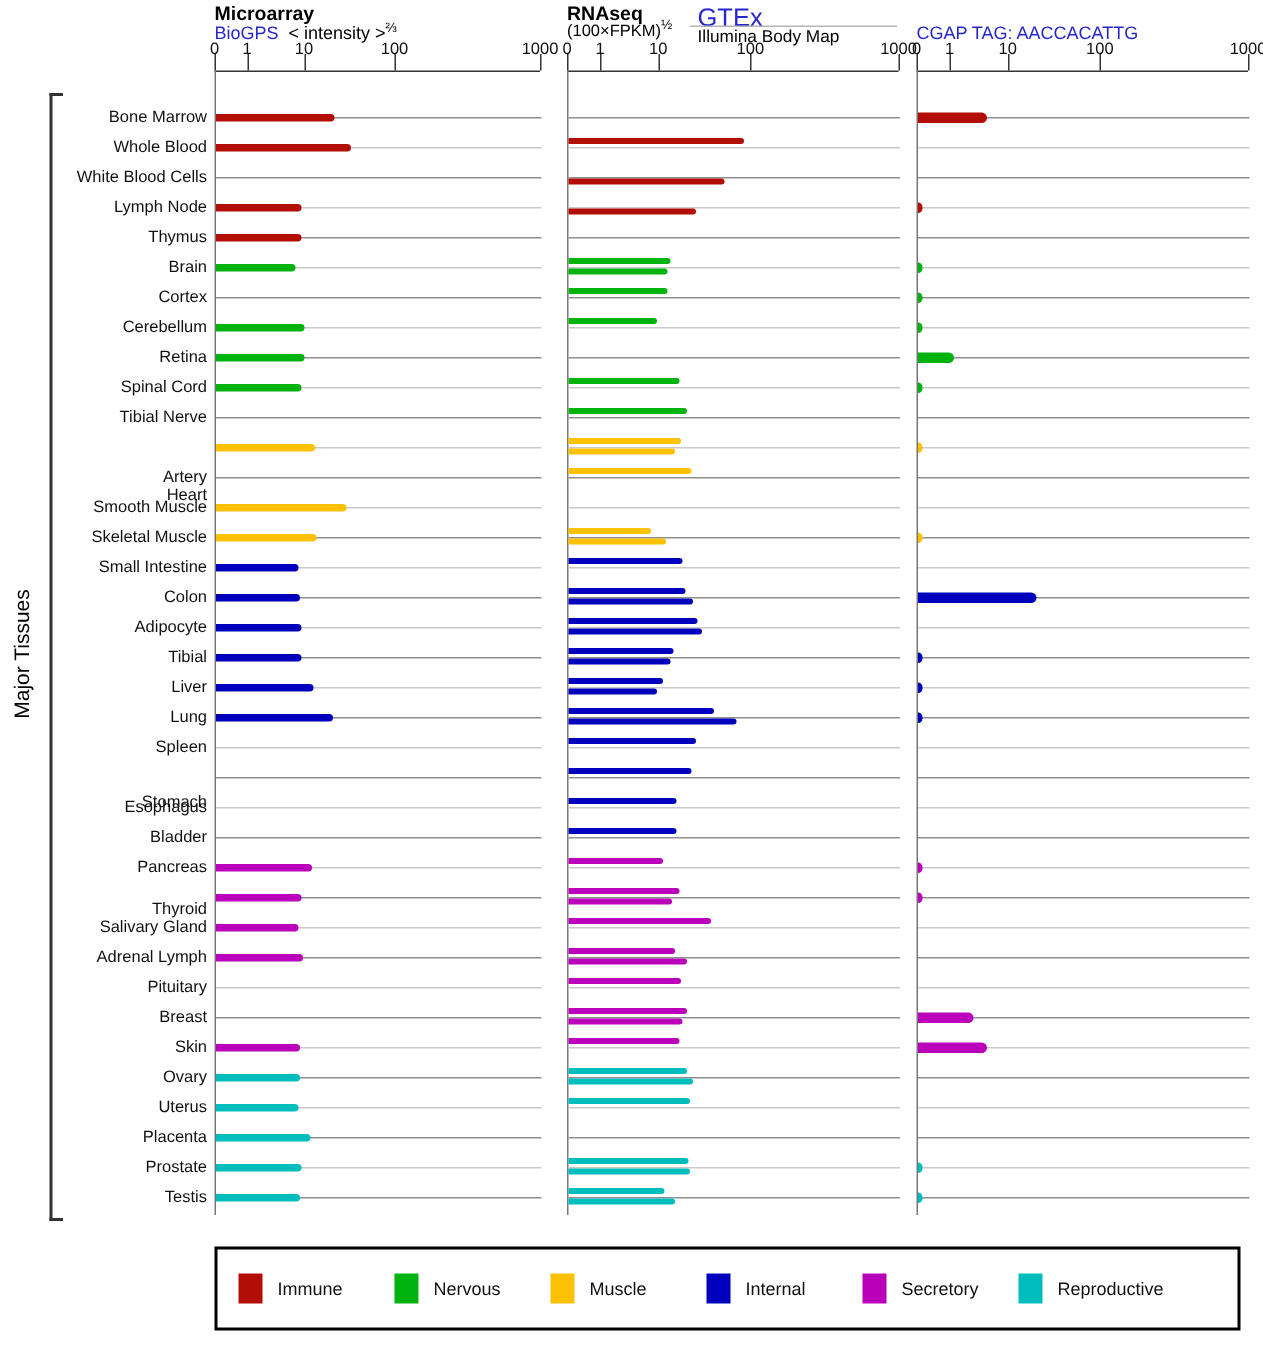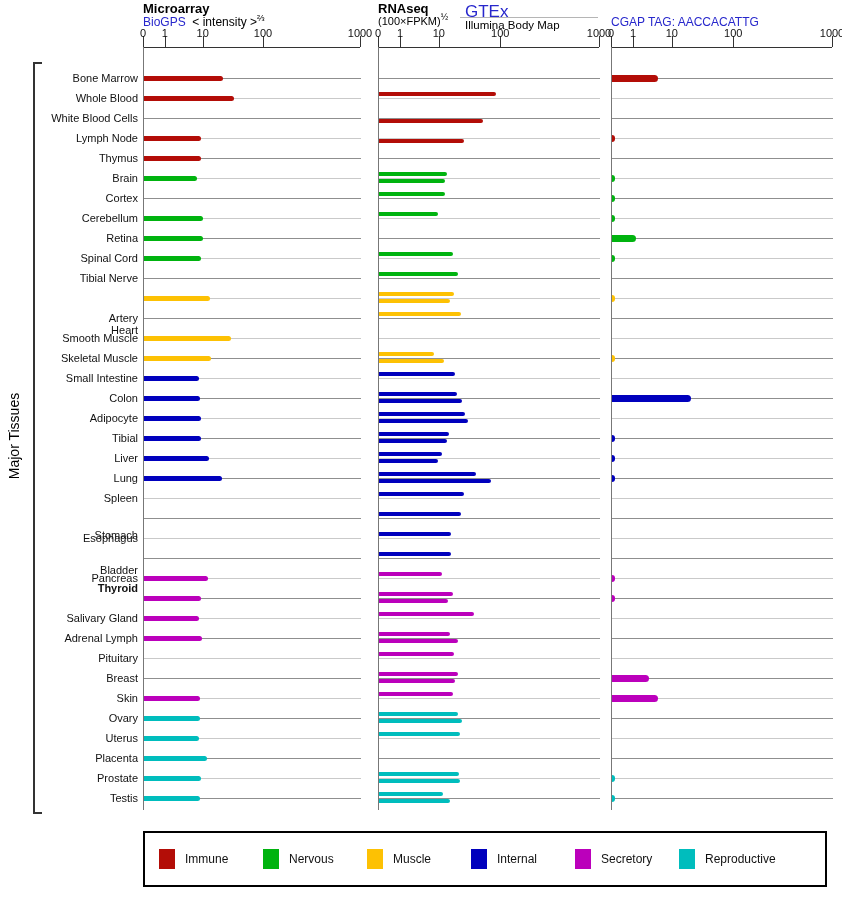--- a/index.html
+++ b/index.html
@@ -76,23 +76,23 @@
       <div class="tlabel" style="top: 350px;">Skeletal Muscle</div>
       <div class="tlabel" style="top: 370px;">Small Intestine</div>
       <div class="tlabel" style="top: 390px;">Colon</div>
       <div class="tlabel" style="top: 410px;">Adipocyte</div>
       <div class="tlabel" style="top: 430px;">Tibial</div>
       <div class="tlabel" style="top: 450px;">Liver</div>
       <div class="tlabel" style="top: 470px;">Lung</div>
       <div class="tlabel" style="top: 490px;">Spleen</div>
       <div class="tlabel" style="top: 527px;">Stomach</div>
       <div class="tlabel" style="top: 530px;">Esophagus</div>
-      <div class="tlabel" style="top: 550px; margin-top: 12px;">Bladder</div>
+      <div class="tlabel" style="top: 550px;">Bladder</div>
       <div class="tlabel" style="top: 570px;">Pancreas</div>
-      <div class="tlabel" style="top: 580px; font-weight: bold;">Thyroid</div>
+      <div class="tlabel" style="top: 598px;">Thyroid</div>
       <div class="tlabel" style="top: 610px;">Salivary Gland</div>
       <div class="tlabel" style="top: 630px;">Adrenal Lymph</div>
       <div class="tlabel" style="top: 650px;">Pituitary</div>
       <div class="tlabel" style="top: 670px;">Breast</div>
       <div class="tlabel" style="top: 690px;">Skin</div>
       <div class="tlabel" style="top: 710px;">Ovary</div>
       <div class="tlabel" style="top: 730px;">Uterus</div>
       <div class="tlabel" style="top: 750px;">Placenta</div>
       <div class="tlabel" style="top: 770px;">Prostate</div>
       <div class="tlabel" style="top: 790px;">Testis</div>

